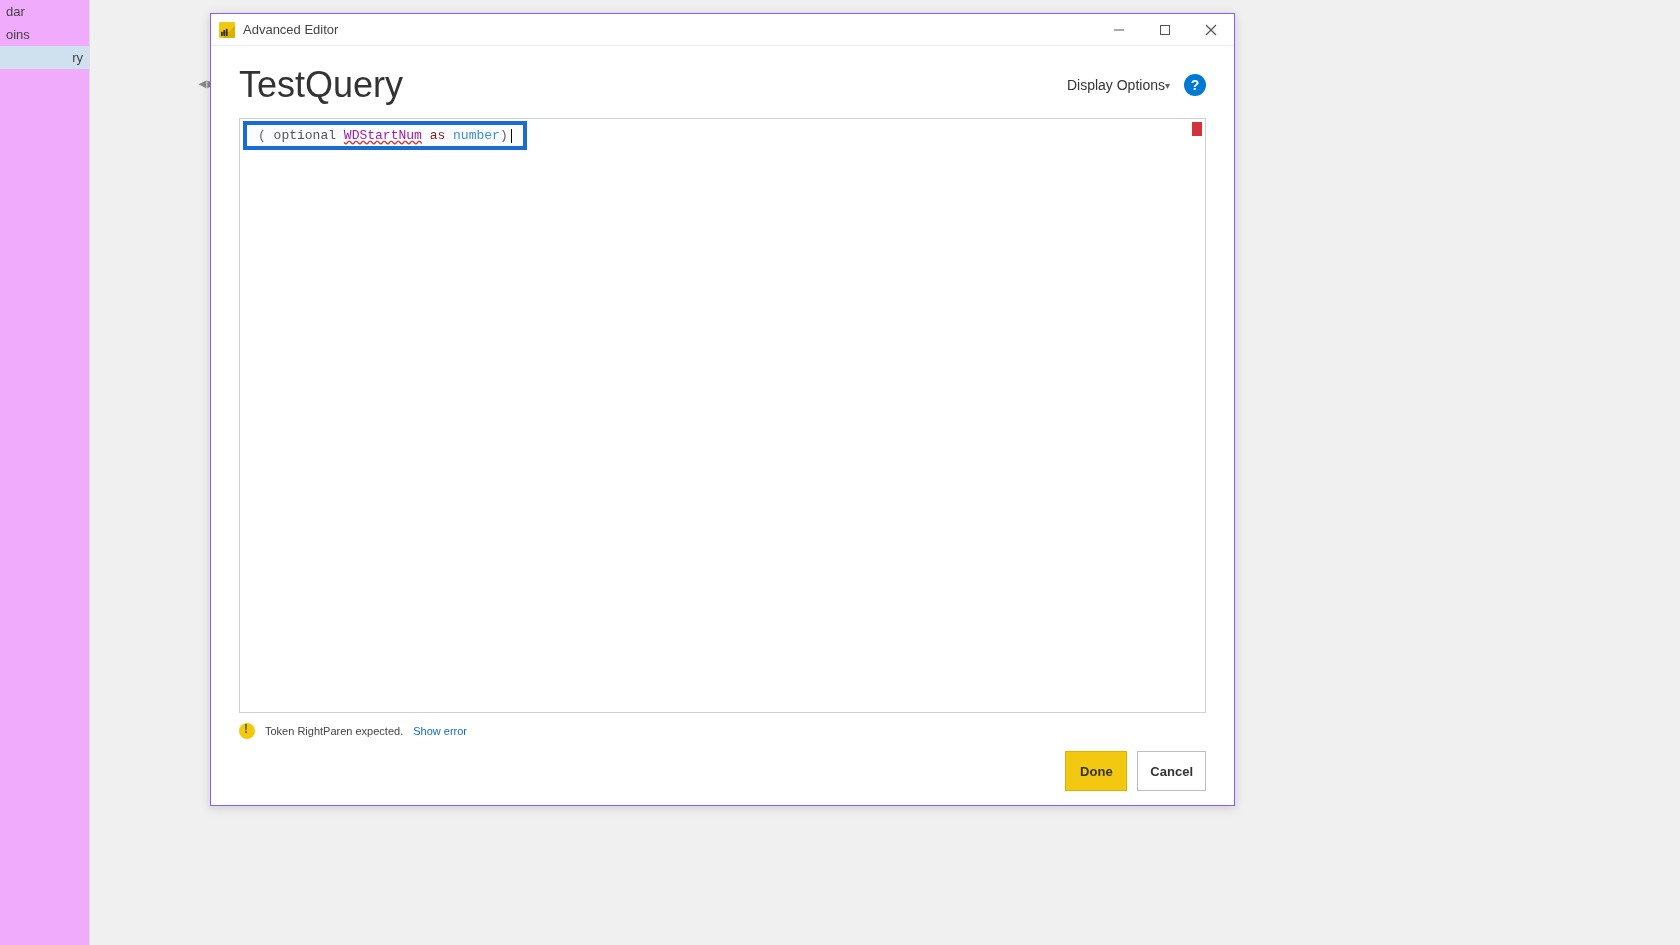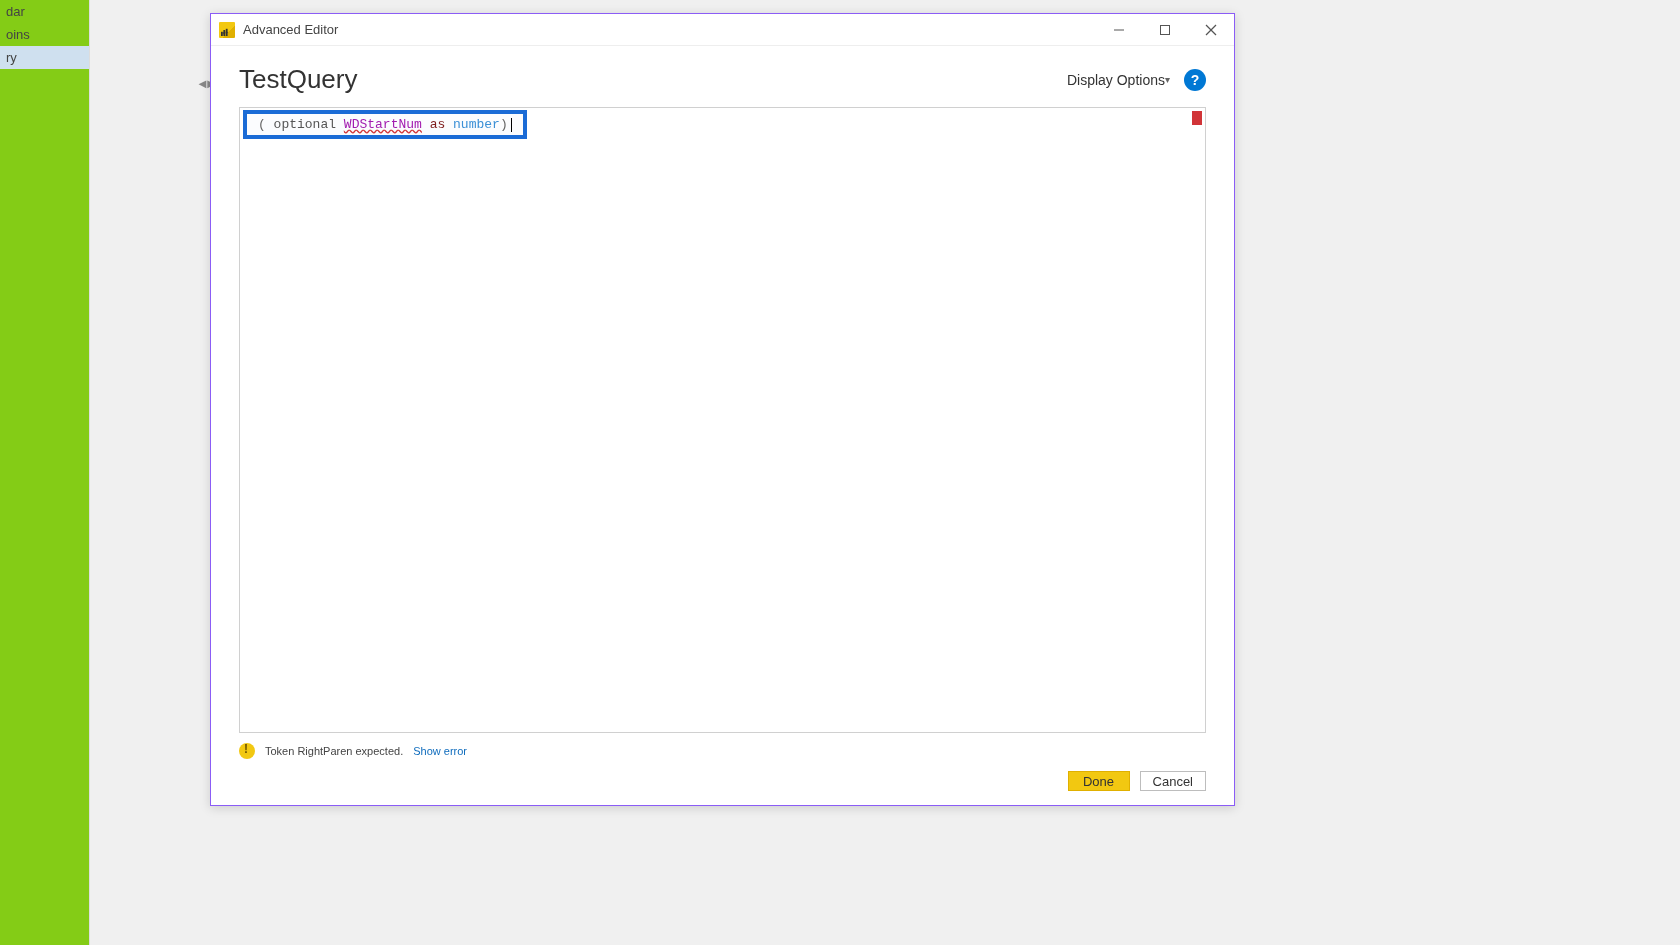--- a/index.html
+++ b/index.html
@@ -14,32 +14,33 @@
     height: 945px;
     position: relative;
     overflow: hidden;
   }
   .background-panel {
     position: absolute;
     left: 0;
     top: 0;
     width: 90px;
     height: 100%;
-    background: #84cc16;
+    background: #f0abfc;
     border-right: 1px solid #ddd;
   }
   .bg-item {
     padding: 4px 6px;
     font-size: 13px;
     color: #444;
     white-space: nowrap;
     overflow: hidden;
   }
   .bg-item.selected {
     background: #cfe0ef;
+    text-align: right;
   }
   .dialog {
     position: absolute;
     left: 210px;
     top: 13px;
     width: 1025px;
     height: 793px;
     background: #fff;
     border: 1px solid #8b5cf6;
     box-shadow: 0 2px 10px rgba(0,0,0,0.15);
@@ -94,21 +95,21 @@
     flex-direction: column;
     position: relative;
   }
   .header-row {
     display: flex;
     align-items: center;
     justify-content: space-between;
     margin-bottom: 12px;
   }
   .query-name {
-    font-size: 26px;
+    font-size: 36px;
     font-weight: 300;
     color: #333;
   }
   .header-right {
     display: flex;
     align-items: center;
     gap: 14px;
   }
   .display-options {
     font-size: 14px;
@@ -205,30 +206,31 @@
   .status-text { color: #444; }
   .show-error { color: #0f6cbd; cursor: pointer; }
   .button-row {
     display: flex;
     justify-content: flex-end;
     gap: 10px;
     padding: 8px 0 4px 0;
   }
   .btn {
     min-width: 62px;
-    height: 20px;
+    height: 40px;
     border: 1px solid #bdbdbd;
     background: #fff;
     font-size: 13px;
     color: #333;
     display: flex;
     align-items: center;
     justify-content: center;
     cursor: pointer;
     padding: 0 12px;
+    font-weight: bold;
   }
   .btn.primary {
     background: #f2c811;
     border-color: #e0b000;
     color: #333;
   }
   .resize-handle{
     position:absolute;
     left:196px;
     top:76px;

